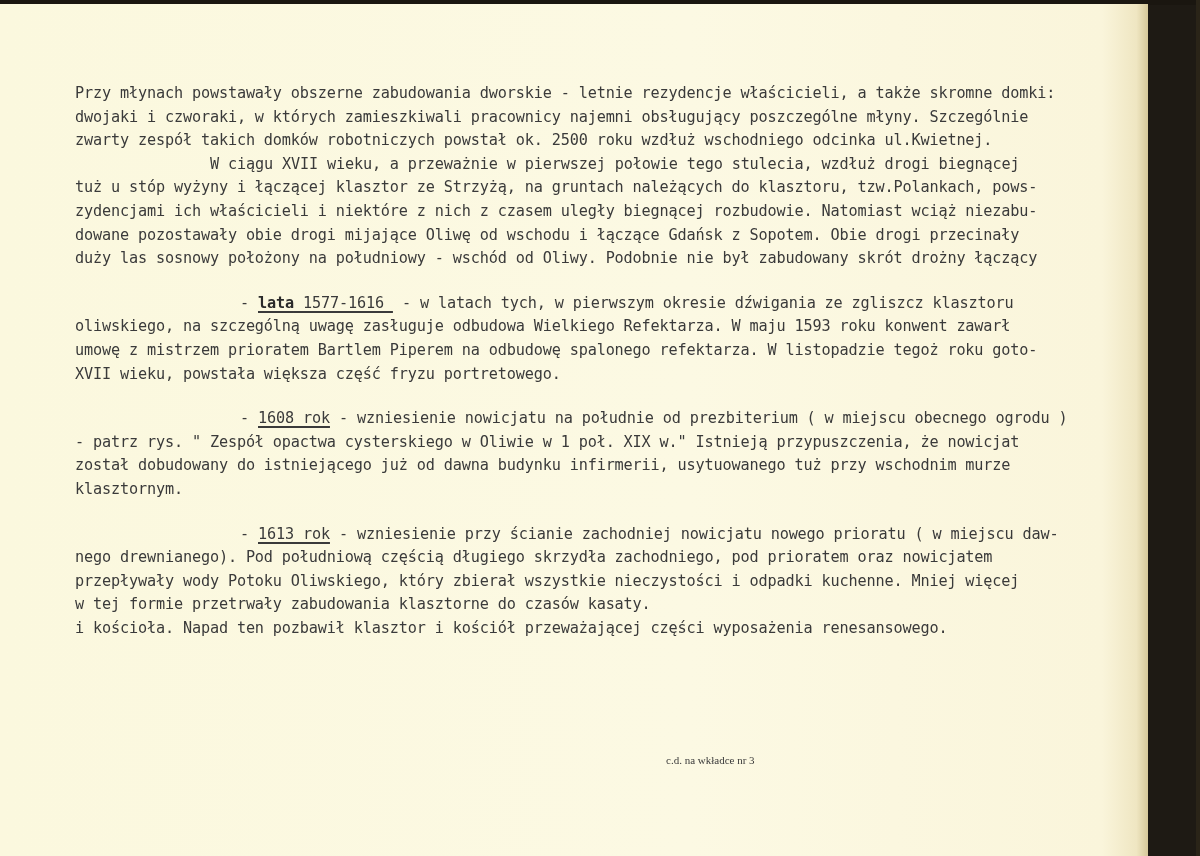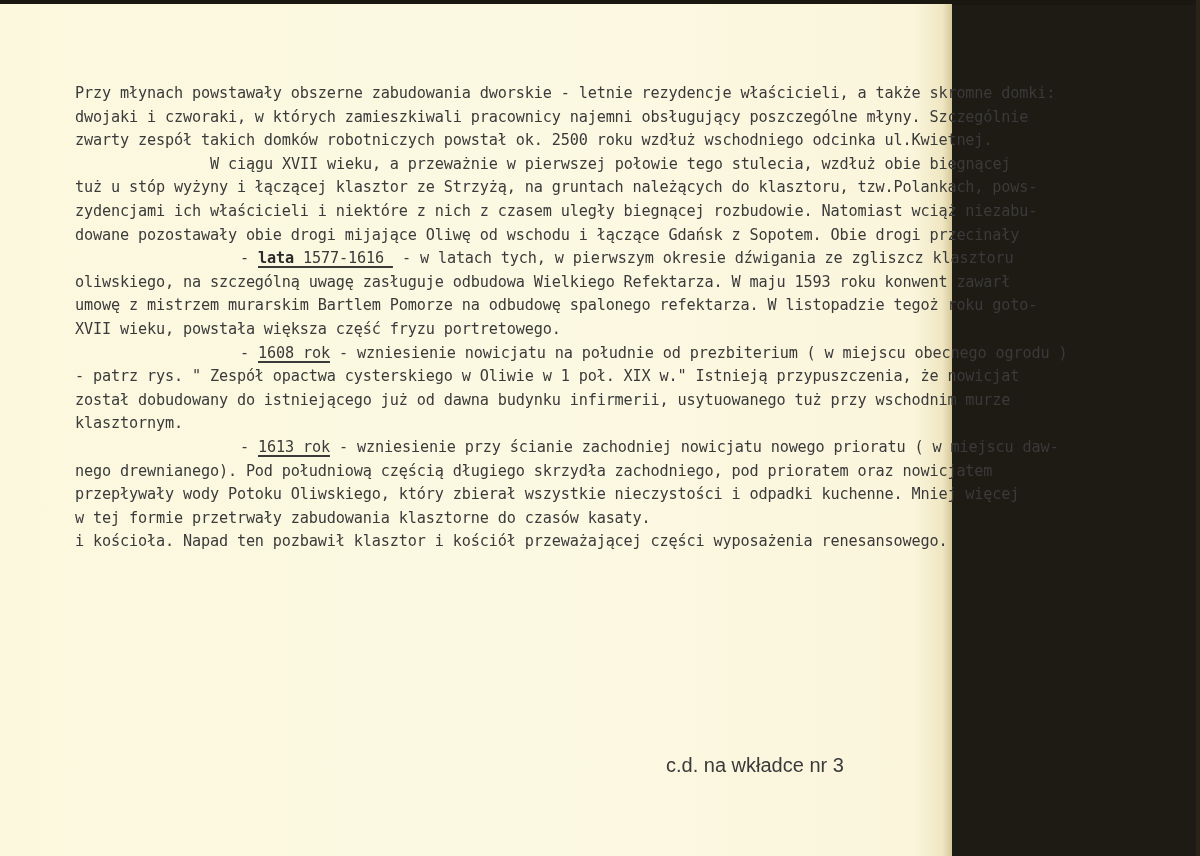--- a/index.html
+++ b/index.html
@@ -10,21 +10,21 @@
       width: 1200px;
       height: 856px;
       background: #1e1a14;
       position: relative;
       overflow: hidden;
     }
     .page {
       position: absolute;
       left: 0;
       top: 4px;
-      width: 952px;
+      width: 1148px;
       height: 852px;
       background: linear-gradient(90deg, #fbf8de 0%, #fcf9e3 60%, #faf5db 96%, #efe6c2 99%, #d6c89a 100%);
     }
     .top-edge {
       position: absolute;
       left: 0; top: 0;
       width: 1200px; height: 5px;
       background: #1a1610;
     }
     .right-edge {
@@ -42,56 +42,57 @@
       font-size: 15.2px;
       color: #3a3a3a;
       letter-spacing: -0.15px;
     }
     .line {
       height: 23.6px;
       line-height: 23.6px;
       white-space: pre;
     }
     .indent-par { padding-left: 135px; }
-    .indent-entry { padding-left: 165px; }
+    .indent-entry { padding-left: 165px; margin-top: 21px; }
     .u {
       text-decoration: underline;
       text-underline-offset: 3px;
       text-decoration-thickness: 1.5px;
     }
     .bold { font-weight: bold; color: #2a2a2a; }
     .footer {
       position: absolute;
       left: 666px;
       top: 750px;
-      font-family: Liberation Sans, sans-serif;
-      font-size: 20px;
+      font-family: Liberation Serif, serif;
+      font-size: 11px;
       color: #3a3a3a;
       white-space: pre;
     }
   </style>
 </head>
 <body>
 
 <div class="top-edge"></div>
 <div class="page">
   <div class="text-block">
 
     <div class="line">Przy młynach powstawały obszerne zabudowania dworskie - letnie rezydencje właścicieli, a także skromne domki:</div>
     <div class="line">dwojaki i czworaki, w których zamieszkiwali pracownicy najemni obsługujący poszczególne młyny. Szczególnie</div>
     <div class="line">zwarty zespół takich domków robotniczych powstał ok. 2500 roku wzdłuż wschodniego odcinka ul.Kwietnej.</div>
 
-    <div class="line indent-par">W ciągu XVII wieku, a przeważnie w pierwszej połowie tego stulecia, wzdłuż obie biegnącej</div>
+    <div class="line indent-par">W ciągu XVII wieku, a przeważnie w pierwszej połowie tego stulecia, wzdłuż drogi biegnącej</div>
     <div class="line">tuż u stóp wyżyny i łączącej klasztor ze Strzyżą, na gruntach należących do klasztoru, tzw.Polankach, pows-</div>
     <div class="line">zydencjami ich właścicieli i niektóre z nich z czasem uległy biegnącej rozbudowie. Natomiast wciąż niezabu-</div>
     <div class="line">dowane pozostawały obie drogi mijające Oliwę od wschodu i łączące Gdańsk z Sopotem. Obie drogi przecinały</div>
+    <div class="line">duży las sosnowy położony na południowy - wschód od Oliwy. Podobnie nie był zabudowany skrót drożny łączący</div>
 
     <div class="line indent-entry"><span>- </span><span class="u"><span class="bold">lata</span><span> 1577-1616 </span></span><span> - w latach tych, w pierwszym okresie dźwigania ze zgliszcz klasztoru</span></div>
     <div class="line">oliwskiego, na szczególną uwagę zasługuje odbudowa Wielkiego Refektarza. W maju 1593 roku konwent zawarł</div>
-    <div class="line">umowę z mistrzem murarskim Bartlem Pomorze na odbudowę spalonego refektarza. W listopadzie tegoż roku goto-</div>
+    <div class="line">umowę z mistrzem prioratem Bartlem Piperem na odbudowę spalonego refektarza. W listopadzie tegoż roku goto-</div>
     <div class="line">XVII wieku, powstała większa część fryzu portretowego.</div>
 
     <div class="line indent-entry"><span>- </span><span class="u">1608 rok</span><span> - wzniesienie nowicjatu na południe od prezbiterium ( w miejscu obecnego ogrodu )</span></div>
     <div class="line">- patrz rys. " Zespół opactwa cysterskiego w Oliwie w 1 poł. XIX w." Istnieją przypuszczenia, że nowicjat</div>
     <div class="line">został dobudowany do istniejącego już od dawna budynku infirmerii, usytuowanego tuż przy wschodnim murze</div>
     <div class="line">klasztornym.</div>
 
     <div class="line indent-entry"><span>- </span><span class="u">1613 rok</span><span> - wzniesienie przy ścianie zachodniej nowicjatu nowego prioratu ( w miejscu daw-</span></div>
     <div class="line">nego drewnianego). Pod południową częścią długiego skrzydła zachodniego, pod prioratem oraz nowicjatem</div>
     <div class="line">przepływały wody Potoku Oliwskiego, który zbierał wszystkie nieczystości i odpadki kuchenne. Mniej więcej</div>

